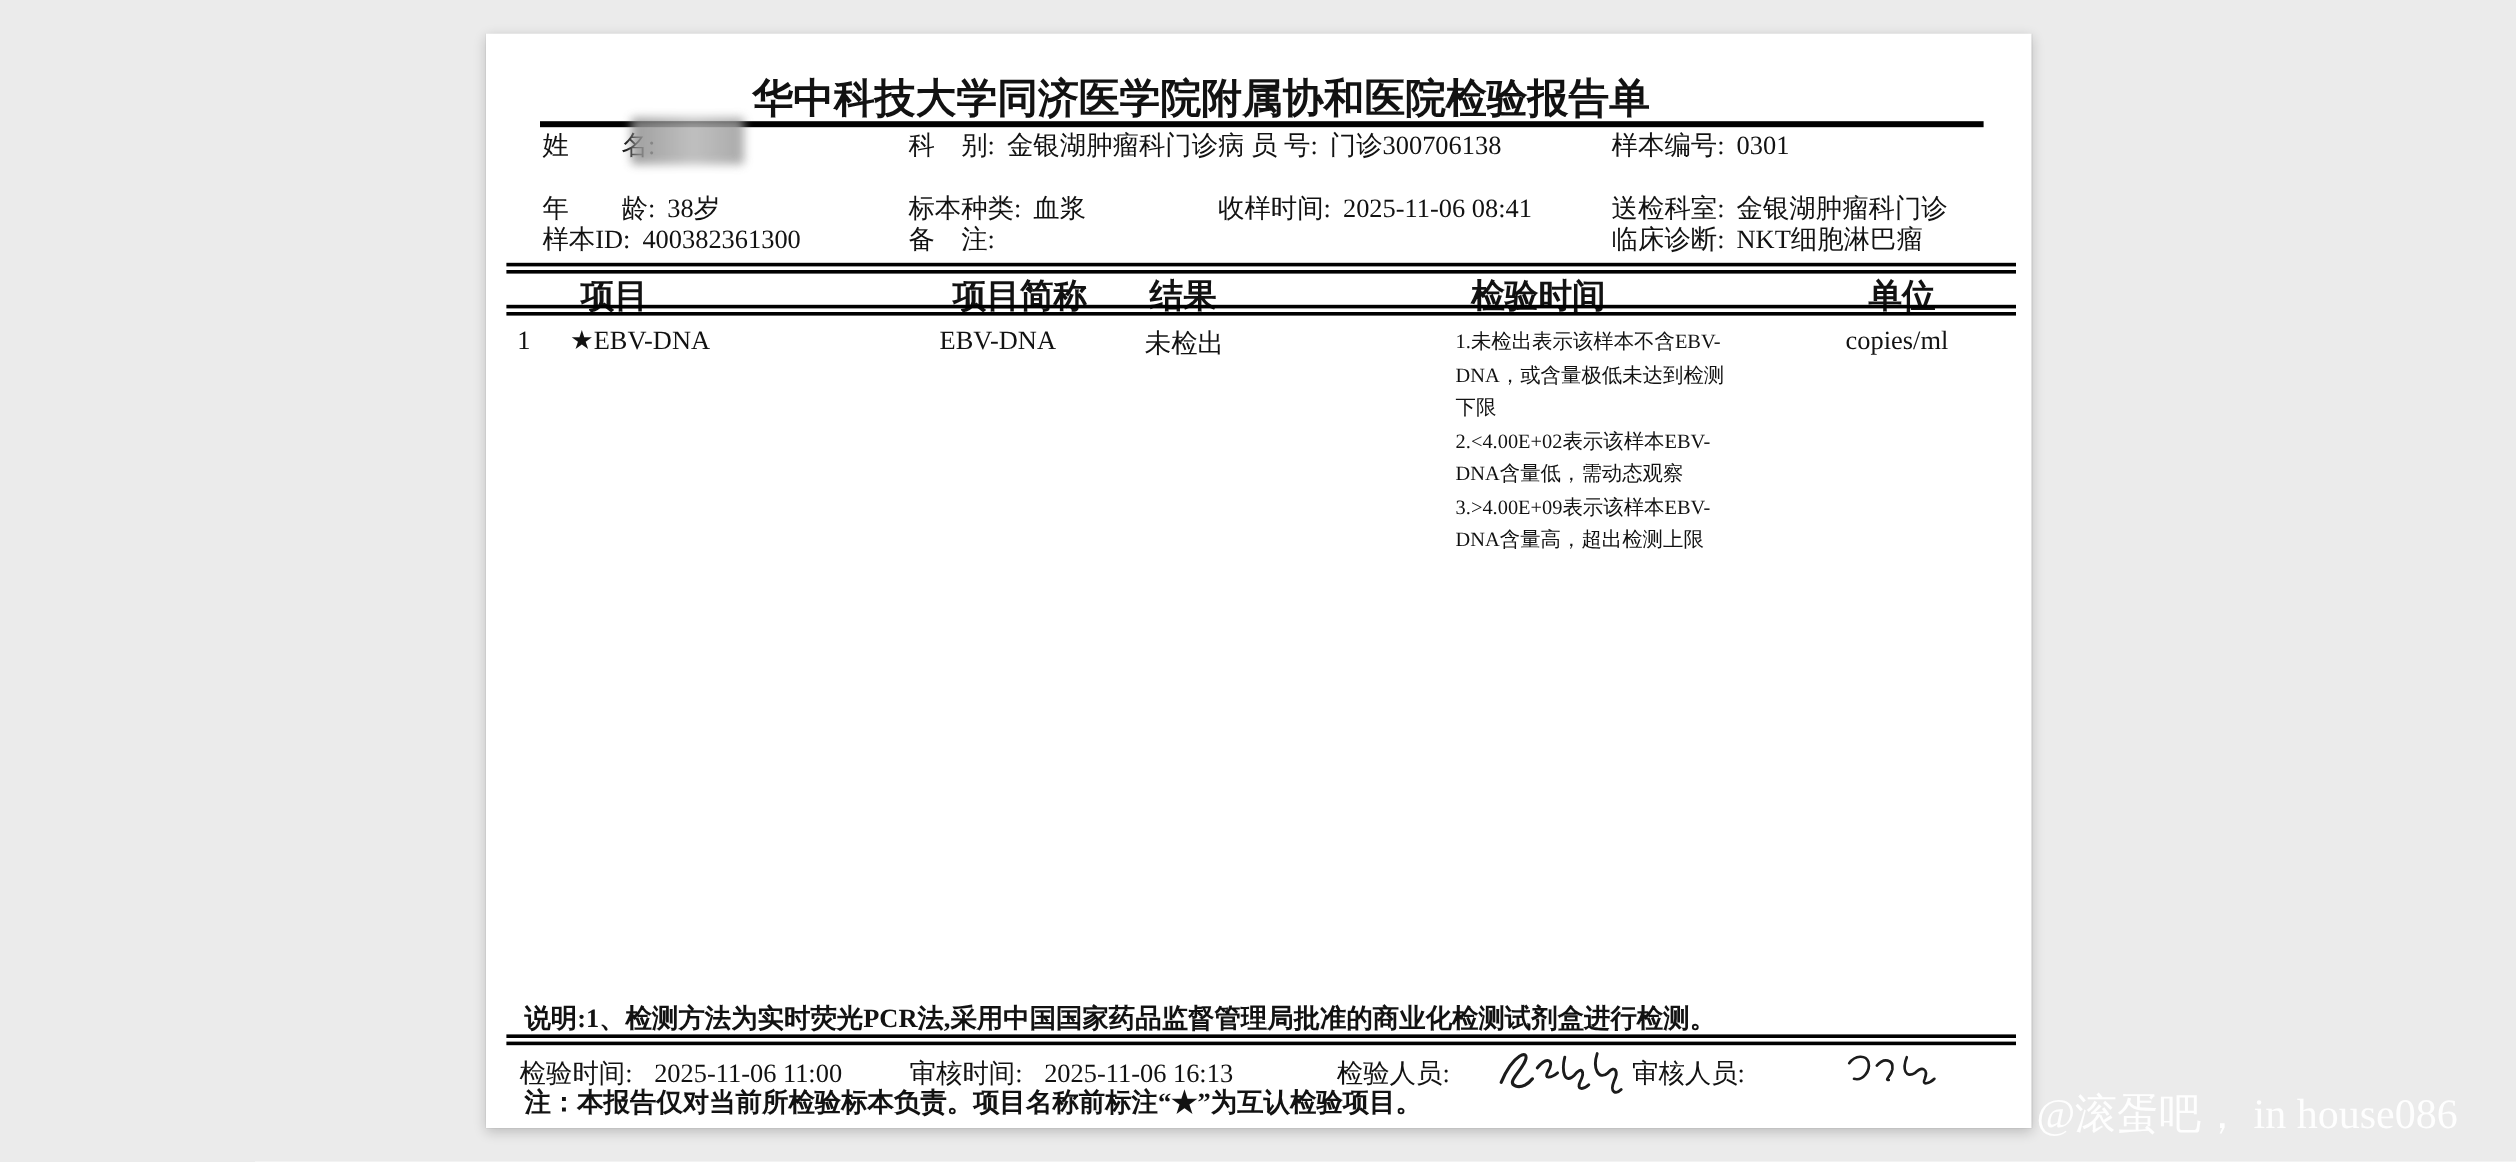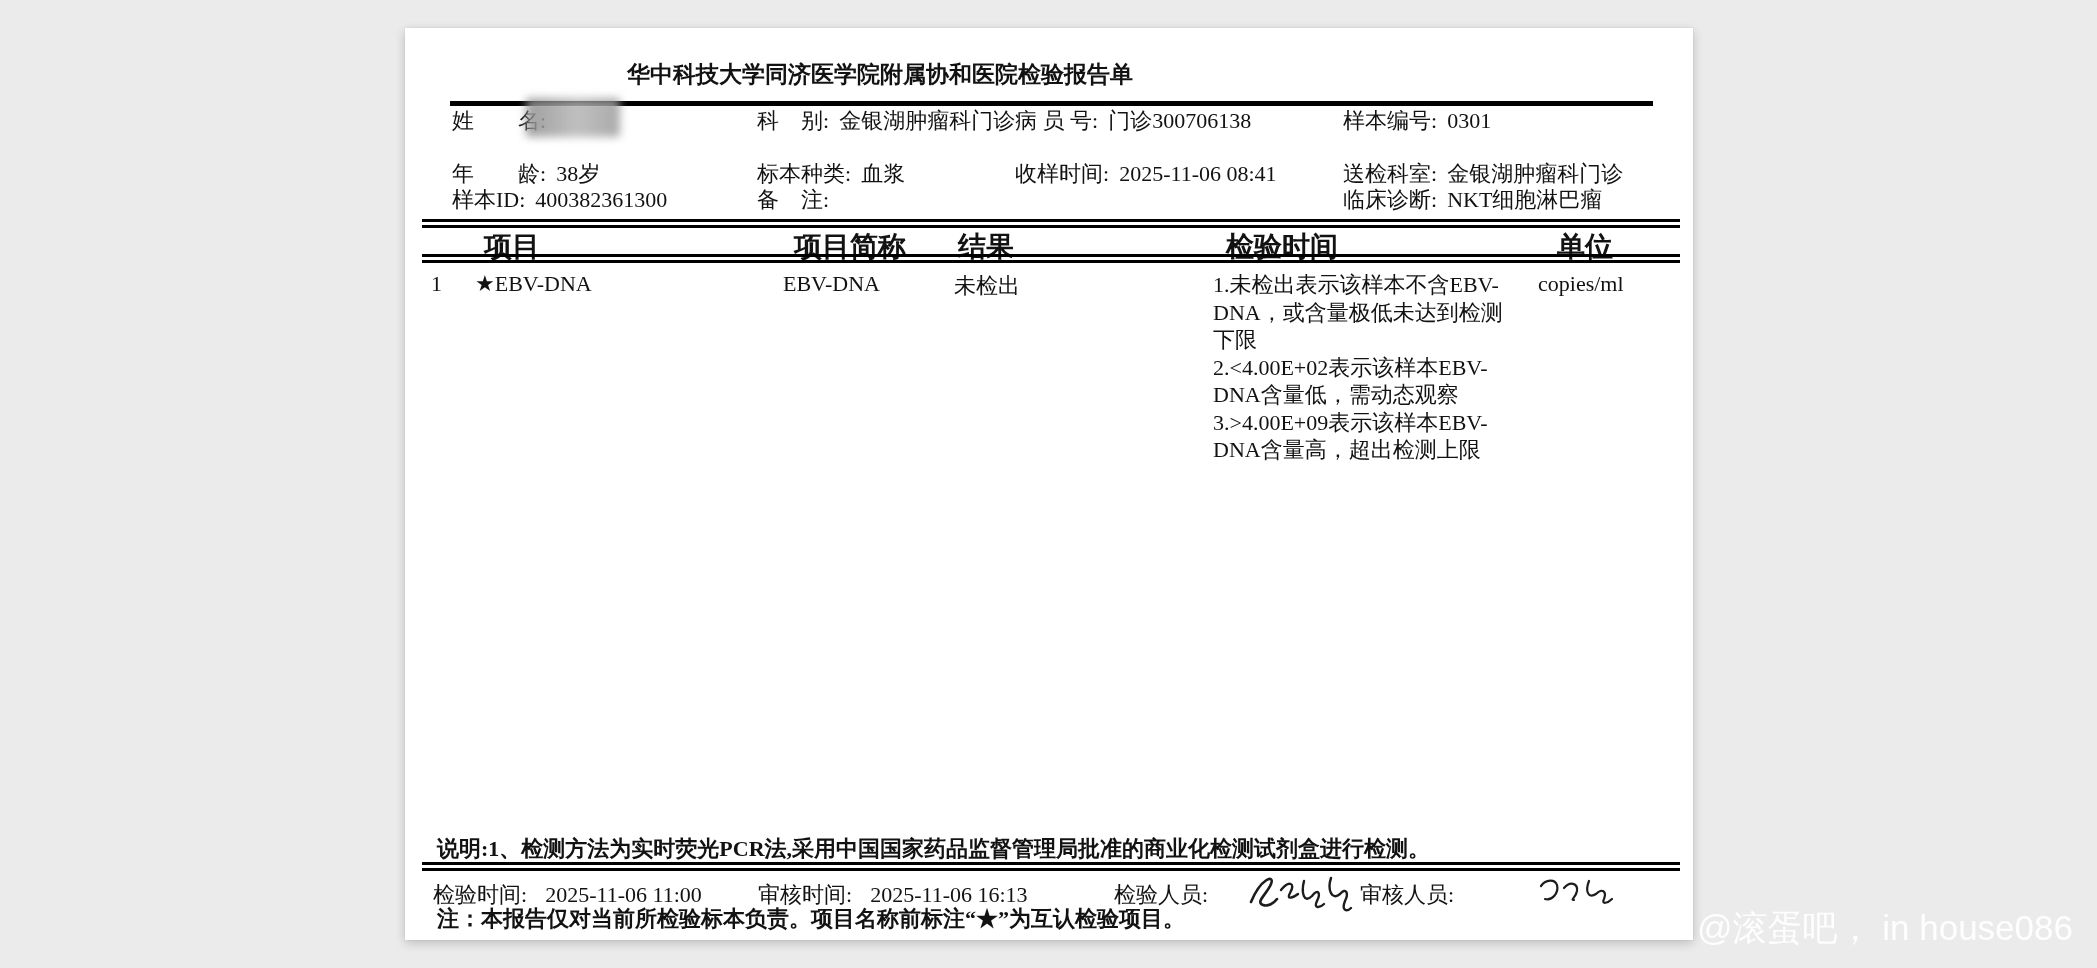--- a/index.html
+++ b/index.html
@@ -10,21 +10,21 @@
     color:#121212;
   }
   #paper{
     position:absolute;left:405px;top:28px;width:1288px;height:912px;
     background:#ffffff;
     box-shadow:0 3px 10px rgba(0,0,0,.20), 0 0 1px rgba(0,0,0,.18);
   }
   
   .title{
     position:absolute;left:222px;top:31px;
-    font-size:23px;font-weight:bold;white-space:nowrap;letter-spacing:0px;
+    font-size:34px;font-weight:bold;white-space:nowrap;letter-spacing:0px;
   }
   .title-rule{position:absolute;left:45px;top:73px;width:1203px;height:5px;background:#000;}
   
   .pr{position:absolute;left:0;width:100%;height:27px;font-size:22px;}
   .cell{position:absolute;white-space:nowrap;}
   .c1{left:47px}.c2{left:352px}.c3{left:610px}.c4{left:938px}
   .vl{margin-left:10px;}
   .redaction{
     position:absolute;left:121px;top:70px;width:94px;height:39px;
     background:linear-gradient(90deg,#8f8f8f,#b5b5b5 55%,#9c9c9c);
@@ -33,32 +33,32 @@
   
   .dline{
     position:absolute;left:17px;width:1258px;height:9px;box-sizing:border-box;
     border-top:3px solid #000;border-bottom:3px solid #000;
   }
   
   .th{position:absolute;top:200px;font-size:28px;font-weight:bold;white-space:nowrap;}
   .td{position:absolute;top:243px;font-size:22px;white-space:nowrap;}
   .td-ref{
     position:absolute;top:243px;left:808px;width:334px;
-    font-size:22px;line-height:27.5px;white-space:pre-line;
+    font-size:17px;line-height:27.5px;white-space:pre-line;
   }
   
   .note{position:absolute;left:32px;font-size:22px;font-weight:bold;white-space:nowrap;}
   .ft{position:absolute;top:852px;font-size:22px;white-space:nowrap;}
   .ft .vl{margin-left:18px;}
   .sig{position:absolute;}
   .sig path{stroke:#1c1c1c;fill:none;stroke-linecap:round;stroke-linejoin:round;}
   
   .watermark{
     position:absolute;left:1697px;top:905px;z-index:5;
-    font-family:Liberation Sans, sans-serif;
+    font-family:Liberation Serif, serif;
     font-size:35px;color:rgba(255,255,255,.93);white-space:nowrap;
   }
 </style>
 </head>
 <body>
 
 <div id="stage">
 
   <div id="paper">
 

